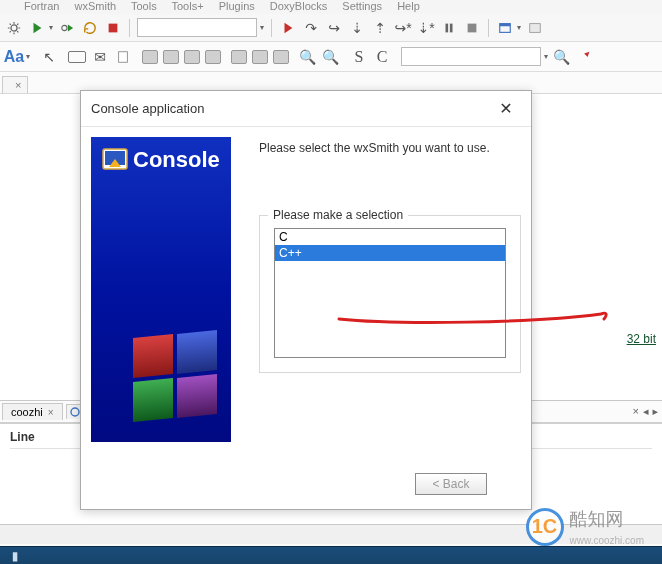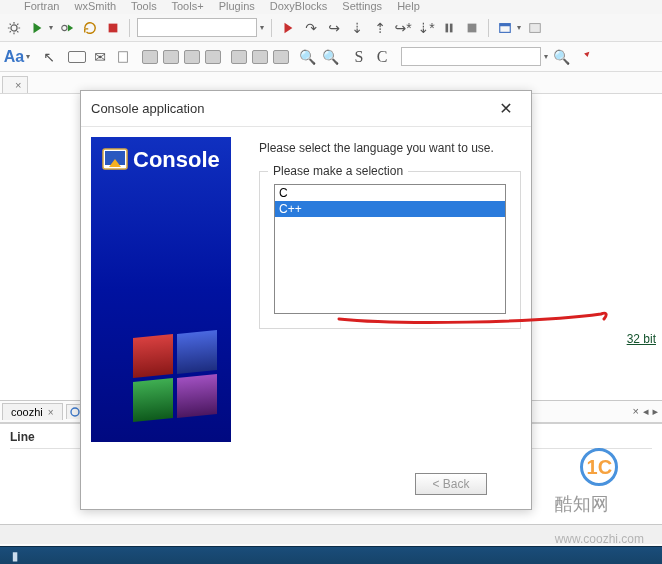--- a/index.html
+++ b/index.html
@@ -273,20 +273,21 @@
   }
   .prompt {
     color: #333;
     font-size: 12px;
     margin-bottom: 16px;
   }
   .group {
     border: 1px solid #d8d8d8;
     padding: 12px 14px 14px 14px;
     position: relative;
+    margin-top: 44px;
   }
   .group-label {
     position: absolute;
     top: -8px;
     left: 8px;
     background: #fff;
     padding: 0 5px;
     color: #333;
     font-size: 12px;
   }
@@ -340,40 +341,39 @@
   .watermark {
     position: absolute;
     right: 18px;
     bottom: 18px;
     display: flex;
     align-items: center;
     gap: 6px;
     color: #888;
     font-size: 18px;
     opacity: 0.85;
-    flex-direction: column;
   }
   .watermark .circle {
     width: 38px;
     height: 38px;
     border: 3px solid #2a80d8;
     border-radius: 50%;
     display: flex;
     align-items: center;
     justify-content: center;
     font-weight: bold;
     color: #f5921e;
     font-size: 20px;
     background: #fff;
   }
   .watermark .url {
-    font-size: 12px;
+    font-size: 10px;
     color: #aaa;
     display: block;
-    margin-top: 16px;
+    margin-top: 4px;
   }
   .gear { stroke: #666; fill: none; }
 </style>
 </head>
 <body>
 
 <div class="menu-bar">
   <span>Fortran</span>
   <span>wxSmith</span>
   <span>Tools</span>
@@ -546,21 +546,21 @@
       </svg>
       <div class="title">Console</div>
       <div class="cubes">
         <div class="cube red"></div>
         <div class="cube blue"></div>
         <div class="cube green"></div>
         <div class="cube purple"></div>
       </div>
     </div>
     <div class="dialog-right">
-      <div class="prompt">Please select the language you want to use.</div>
+      <div class="prompt">Please select the wxSmith you want to use.</div>
       <div class="group">
         <div class="group-label">Please make a selection</div>
         <div class="listbox">
           <div class="item">C</div>
           <div class="item selected">C++</div>
         </div>
       </div>
     </div>
   </div>
 

